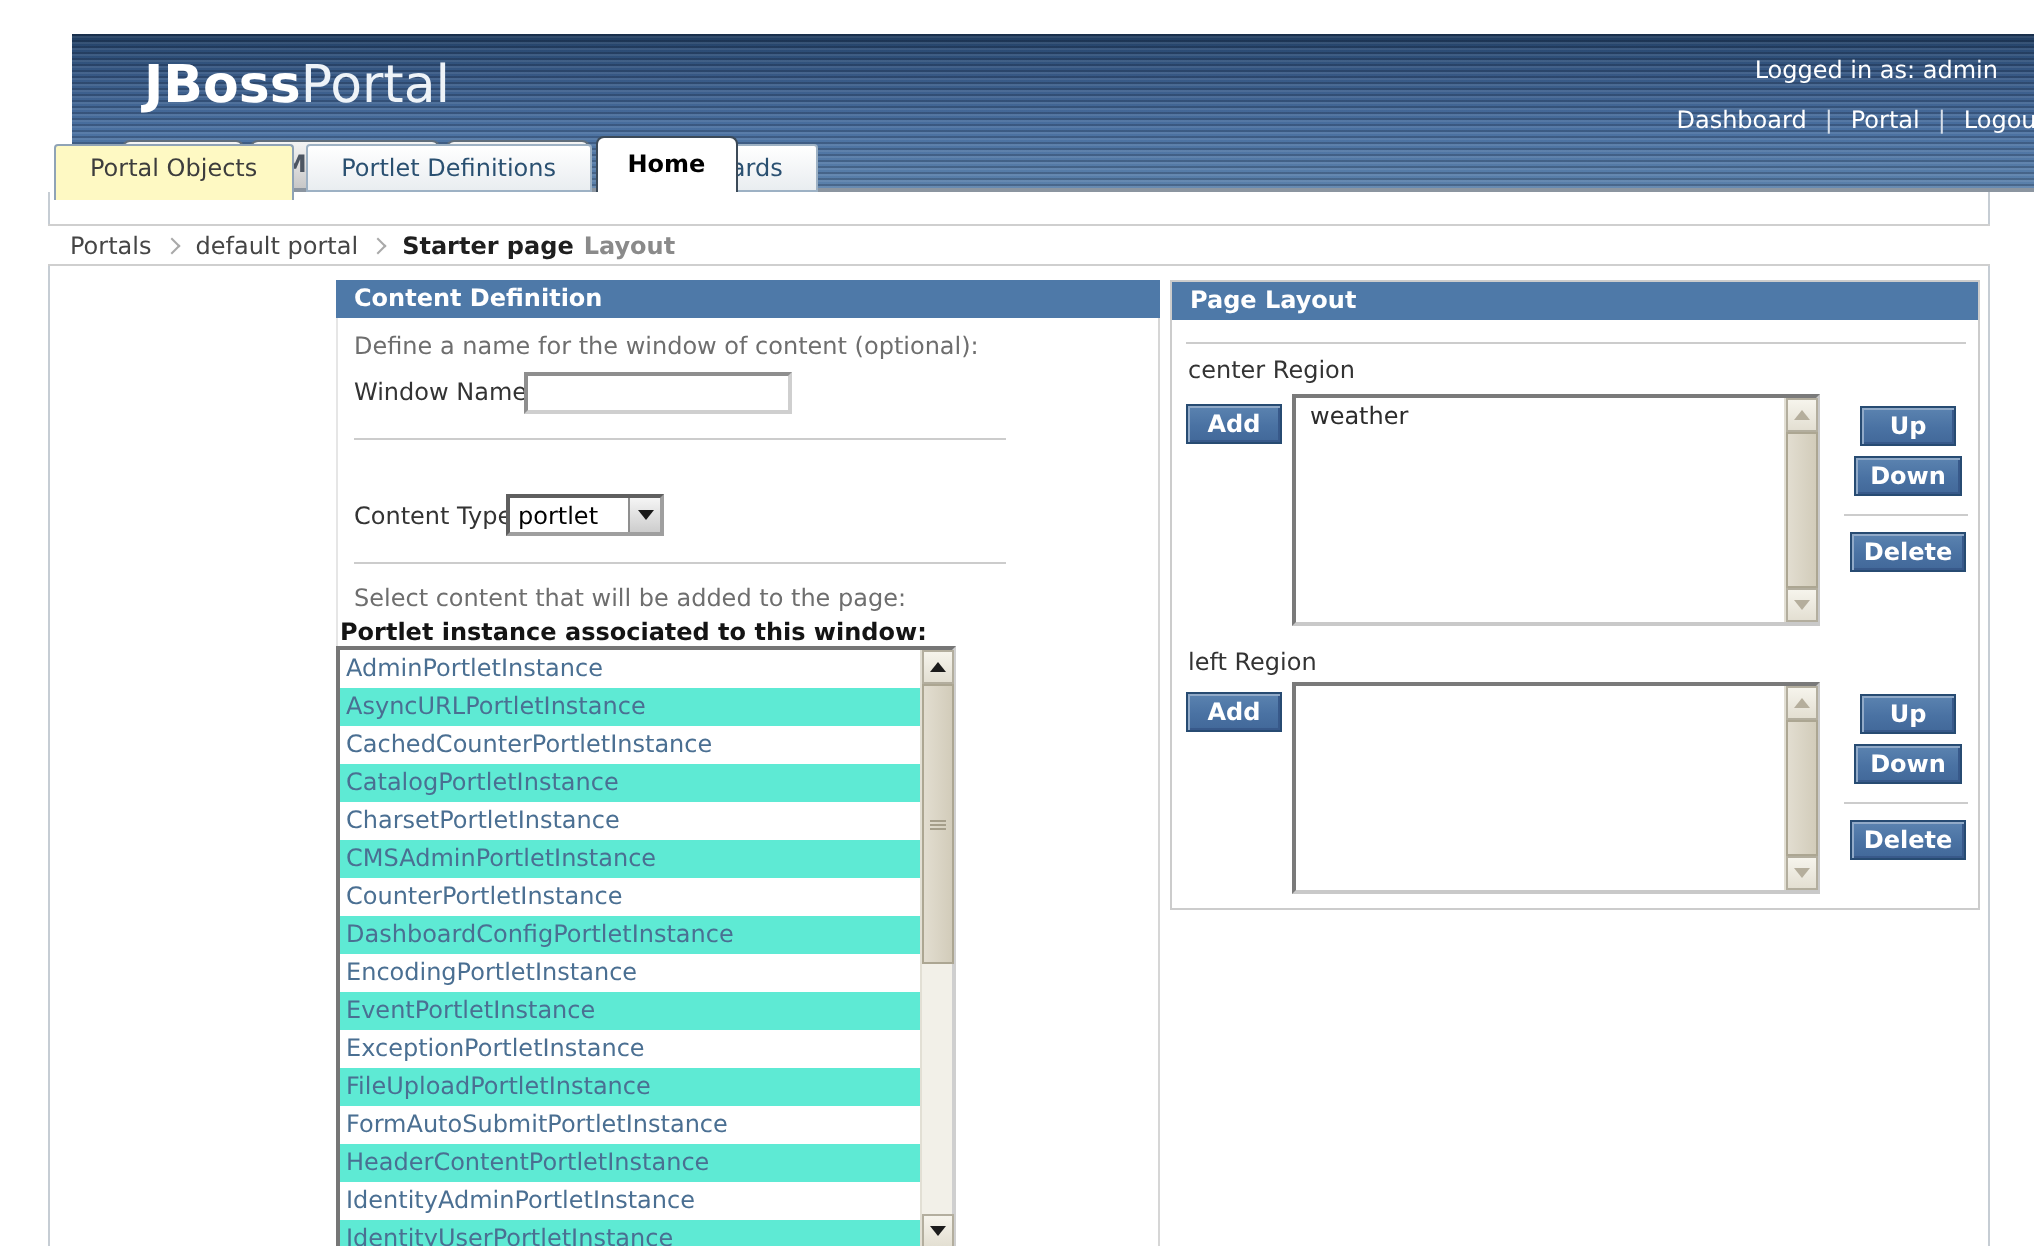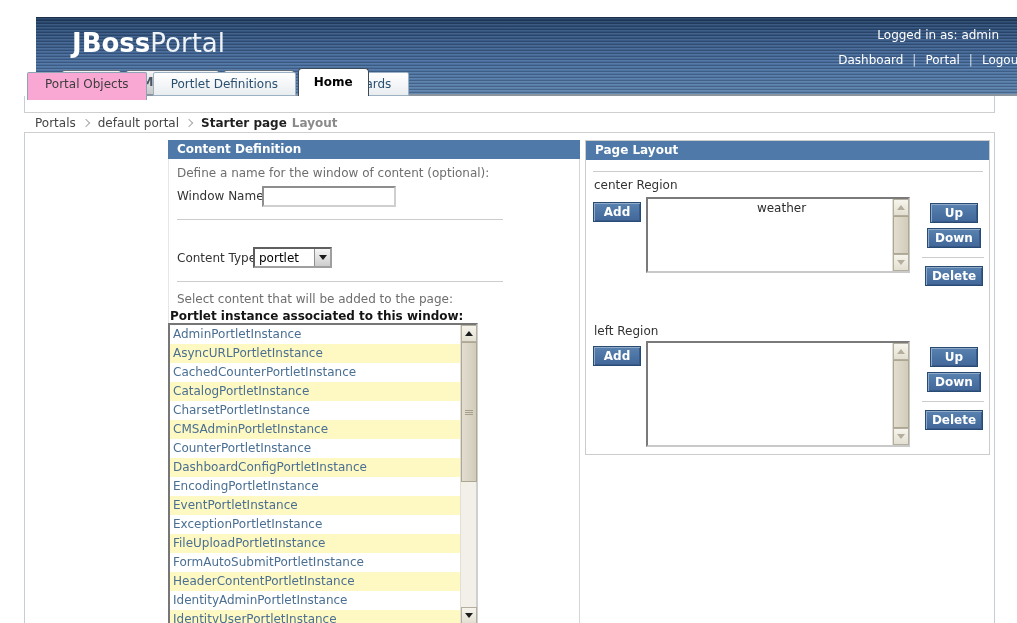--- a/index.html
+++ b/index.html
@@ -39,21 +39,21 @@
   }
 
   
   .subtabs { position:absolute; left:27px; top:72px; display:flex; align-items:flex-start; z-index:2; }
   .stab {
     height:24px; line-height:22px; padding:0 17px; margin-right:6px;
     background:linear-gradient(180deg,#ffffff 0%,#f2f4f6 60%,#e9edf0 100%);
     border:1px solid #9db1c4; border-radius:2px 2px 0 0; color:#2a5071; cursor:pointer;
   }
   .stab.active {
-    height:28px; background:#f9a8d4; border:1px solid #8fa3b6; border-bottom:none; color:#3d3d3d;
+    height:28px; background:#fef9c3; border:1px solid #8fa3b6; border-bottom:none; color:#3d3d3d;
   }
 
   
   .main-box { position:absolute; left:24px; top:96px; width:971px; height:527px;
     border-left:1px solid #c6cdd4; border-right:1px solid #c6cdd4; background:#fff; }
 
   .breadcrumb { position:absolute; left:24px; top:112px; width:971px; height:21px;
     background:#fff; border-top:1px solid #cfcfcf; border-bottom:1px solid #cfcfcf;
     display:flex; align-items:center; padding-left:11px; color:#454545; }
   .crumb-link { cursor:pointer; color:#454545; }
@@ -86,21 +86,21 @@
   .arr-down-sm { width:0; height:0; border-left:4px solid transparent; border-right:4px solid transparent;
     border-top:5px solid #1a1a1a; }
 
   .bold-label { position:absolute; font-weight:bold; color:#141414; }
 
   
   .plist { position:absolute; left:0; top:183px; width:310px; height:303px;
     border:2px solid; border-color:#767676 #cfcfcf #cfcfcf #767676; background:#fff; }
   .plist-rows { position:absolute; left:0; top:0; right:16px; bottom:0; overflow:hidden; cursor:pointer; }
   .prow { height:19px; line-height:19px; padding-left:3px; color:#4a6f92; white-space:nowrap; overflow:hidden; }
-  .prow.alt { background:#fef9c3; }
+  .prow.alt { background:#5eead4; }
 
   
   .sbar { position:absolute; right:0; top:0; bottom:0; width:16px; background:#f2f0e8; border-left:1px solid #e2dfd4; }
   .sbtn { position:absolute; left:0; width:16px; height:17px; background:linear-gradient(180deg,#f6f4ec,#e3dfd2);
     border:1px solid #b3ae9e; display:flex; align-items:center; justify-content:center; cursor:pointer; }
   .sbtn.top { top:0; } .sbtn.bottom { bottom:0; }
   .tri-up { width:0; height:0; border-left:4px solid transparent; border-right:4px solid transparent; border-bottom:5px solid #1c1c1c; }
   .tri-down { width:0; height:0; border-left:4px solid transparent; border-right:4px solid transparent; border-top:5px solid #1c1c1c; }
   .tri-up.dis { border-bottom-color:#b5ae9c; }
   .tri-down.dis { border-top-color:#b5ae9c; }
@@ -219,21 +219,21 @@
       </div>
     </div>
   </div>
 
   <div class="page-layout">
     <div class="panel-title">Page Layout</div>
     <div class="divider" style="left:7px; top:30px; width:390px;"></div>
 
     <div class="region-name" style="top:37px;">center Region</div>
     <button class="btn" style="left:7px; top:61px; width:48px;">Add</button>
-    <div class="rlist" style="top:56px; height:76px;text-align:center;">
+    <div class="rlist" style="top:56px; height:116px;">
       <div class="rlist-item">weather</div>
       <div class="sbar">
         <div class="sbtn top">
             <span class="tri-up dis"></span>
           </div>
         <div class="sthumb" style="top:17px; bottom:17px;"></div>
         <div class="sbtn bottom">
             <span class="tri-down dis"></span>
           </div>
       </div>

